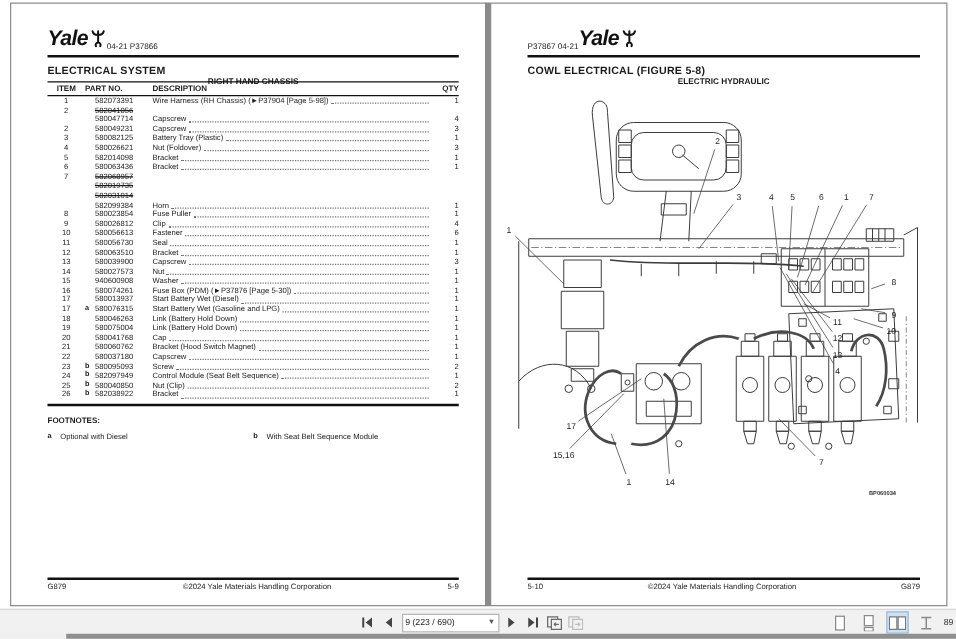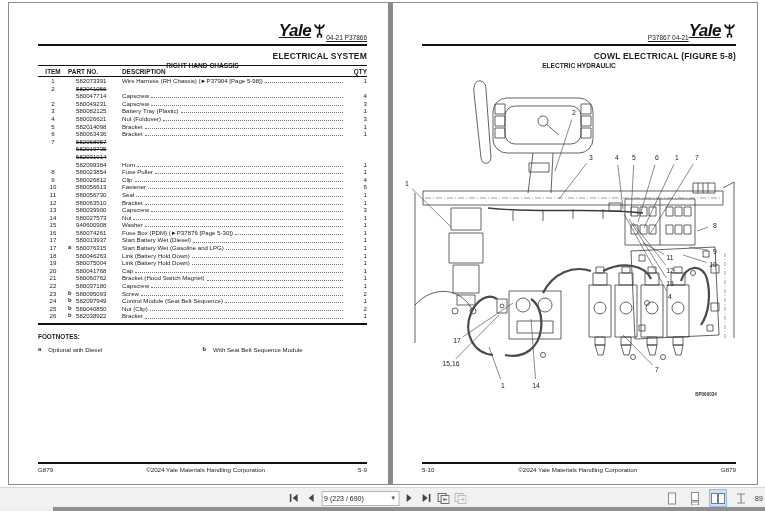--- a/index.html
+++ b/index.html
@@ -7,26 +7,26 @@
        font-family:"Liberation Sans", sans-serif; -webkit-font-smoothing:antialiased;}
   .viewer{position:relative;width:765px;height:511px;background:#ffffff;}
   .pages-area{position:absolute;left:0;top:0;width:765px;height:487px;background:#ffffff;overflow:hidden;}
   .page{position:absolute;top:2px;height:483px;background:#ffffff;border:1px solid #8d8d8d;box-sizing:border-box;color:#1c1c1c;}
   .page-left{left:8px;width:381px;}
   .page-right{left:392px;width:366px;}
   .page-gap{position:absolute;left:388px;top:2px;width:4px;height:483px;background:#8a8a8a;}
 
   
   .doc-header{position:absolute;left:29px;right:21px;top:18px;}
-  .logo-row{display:flex;align-items:flex-end;justify-content:flex-end;text-decoration:underline;}
+  .logo-row{display:flex;align-items:flex-end;justify-content:flex-start;}
   .yale-logo{display:flex;align-items:center;gap:2px;}
   .yale-word{font-weight:bold;font-style:italic;font-size:17px;letter-spacing:-0.5px;color:#111;}
   .header-code{font-size:6.5px;color:#222;}
   .thick-rule{border:none;border-top:2.2px solid #111;margin:3px 0 0 0;}
-  .page-title{ text-align:right;font-weight:bold;font-size:8.5px;margin-top:5px;letter-spacing:.2px;}
+  .page-title{ text-align:left;font-weight:bold;font-size:8.5px;margin-top:5px;letter-spacing:.2px;}
   .page-subtitle{text-align:center;font-weight:bold;font-size:6.6px;margin-top:1px;}
   .doc-footer{position:absolute;left:29px;right:21px;top:456px;}
   .footer-row{display:flex;justify-content:space-between;font-size:6.2px;margin-top:2px;color:#222;}
 
   
   .parts-table{position:absolute;left:29px;right:21px;top:62px;}
   .t-head{display:flex;font-weight:bold;font-size:6.4px;border-top:1px solid #111;border-bottom:1px solid #111;padding:1.5px 0;}
   .t-row{display:flex;font-size:6.1px;height:7.6px;line-height:7.6px;}
   .c-item{width:30px;text-align:center;flex:none;}
   .c-part{width:54px;flex:none;display:flex;}

